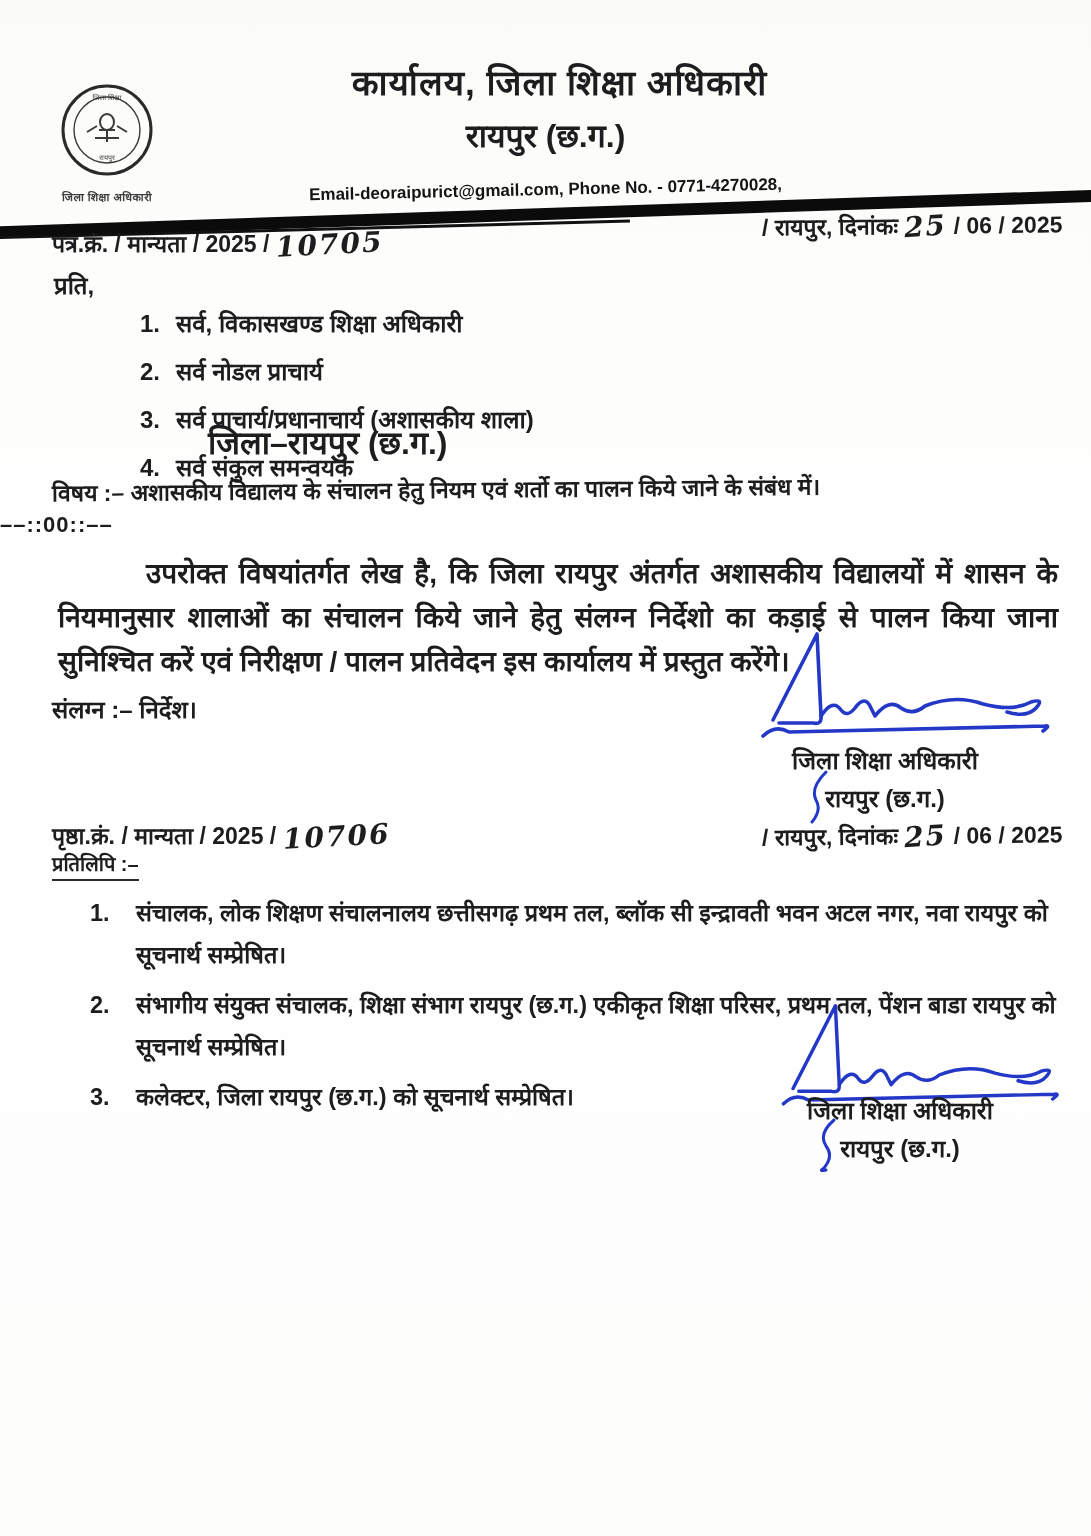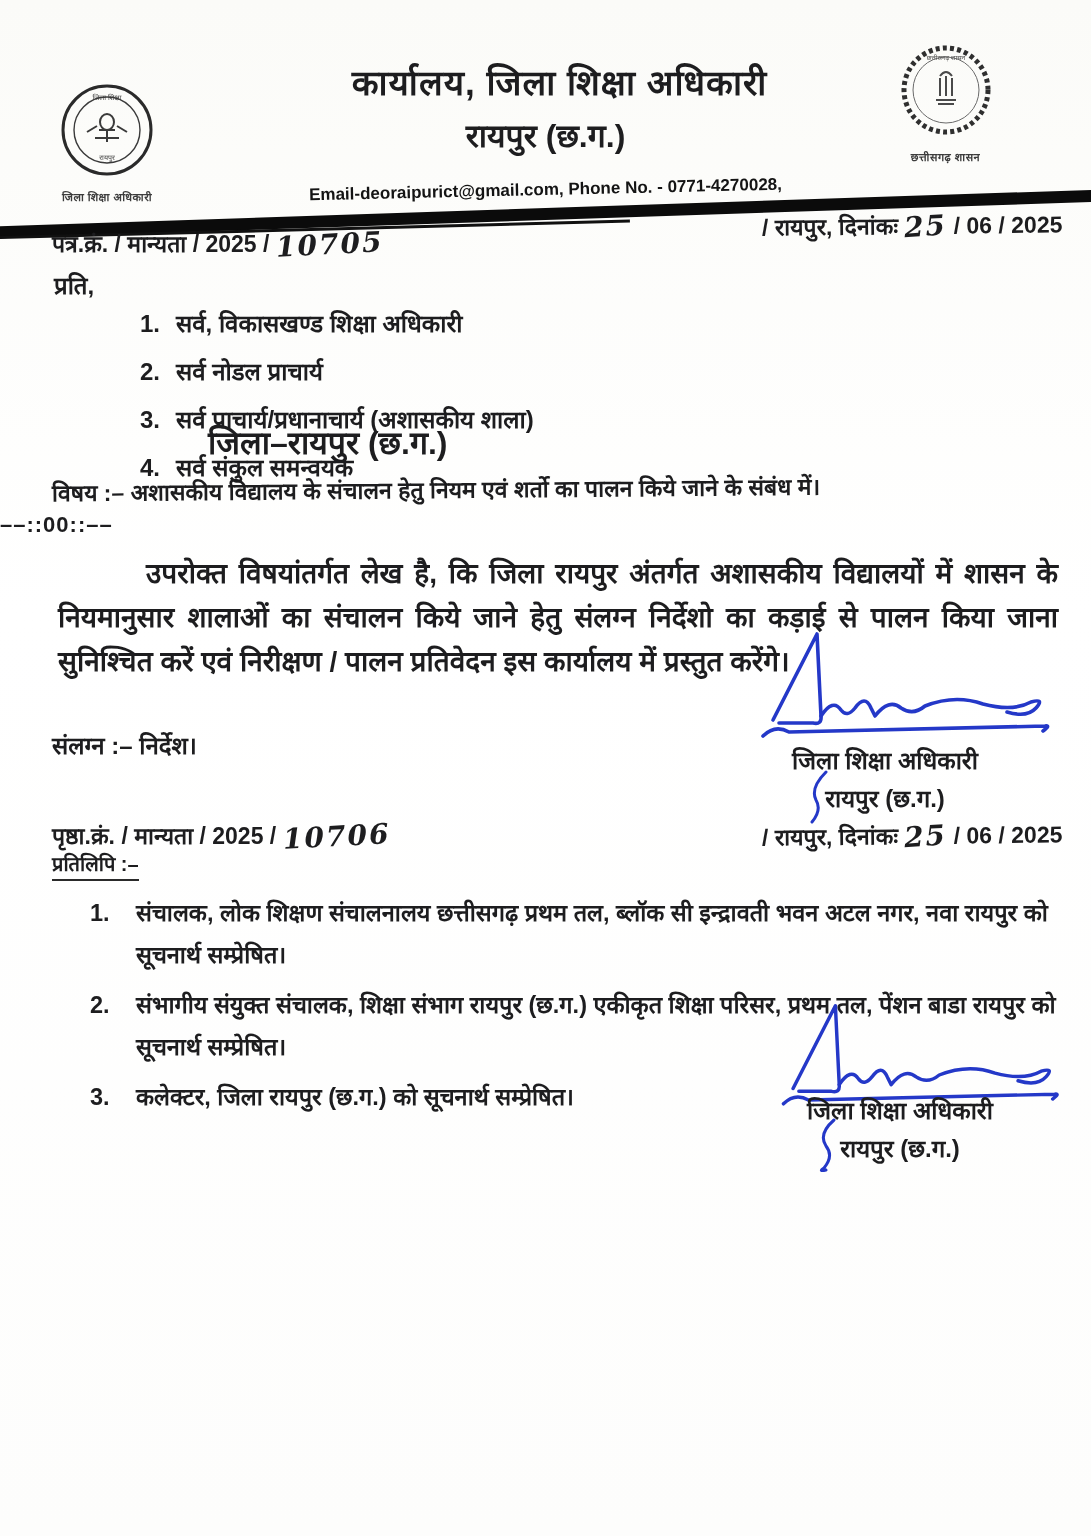--- a/index.html
+++ b/index.html
@@ -48,21 +48,21 @@
   .recipients{position:absolute;left:140px;top:300px;font-size:24px;font-weight:bold;line-height:48px;}
   .recipients .num{display:inline-block;width:36px;}
   .recipients-footer{position:absolute;left:208px;top:420px;font-size:32px;font-weight:bold;}
   
   .subject{position:absolute;left:52px;top:472px;width:1000px;font-size:23px;font-weight:bold;transform:rotate(-.5deg);}
   .separator{position:absolute;left:0;top:512px;width:100%;font-size:22px;font-weight:bold;letter-spacing:1px;}
   .body-par{
     position:absolute;left:50px;top:552px;width:1000px;
     font-size:28px;font-weight:bold;line-height:44px;text-align:justify;text-indent:88px;margin-left:8px;
   }
-  .enclosure{position:absolute;left:52px;top:728px;font-size:24px;font-weight:bold;}
+  .enclosure{position:absolute;left:52px;top:692px;font-size:24px;font-weight:bold;}
   
   .sig1{position:absolute;left:755px;top:628px;}
   .sig2{position:absolute;left:775px;top:1000px;}
   .sig-block{position:absolute;text-align:center;font-size:24px;font-weight:bold;line-height:38px;}
   .sig-block-1{left:740px;top:742px;width:290px;}
   .sig-block-2{left:760px;top:1092px;width:280px;}
   .sig-mark{position:absolute;width:40px;height:56px;}
   
   .copy-label{position:absolute;left:52px;top:850px;font-size:20px;font-weight:bold;border-bottom:2px solid #2a2a2a;padding-bottom:2px;}
   .copies{position:absolute;left:90px;top:892px;width:980px;font-size:23.5px;font-weight:bold;line-height:42px;}
@@ -86,35 +86,20 @@
         <path d="M30,50 L40,44 M70,50 L60,44"></path>
       </g>
       <g fill="#3a3a3a" font-size="7" text-anchor="middle">
         <text x="50" y="18">जिला शिक्षा</text>
         <text x="50" y="78">रायपुर</text>
       </g>
     </svg>
     <div class="logo-caption">जिला शिक्षा अधिकारी</div>
   </div>
 
-  <div class="logo-right">
-    <svg width="100" height="100" viewBox="0 0 100 100">
-      <circle cx="50" cy="48" r="42" fill="none" stroke="#2f2f2f" stroke-width="5" stroke-dasharray="4 3.2"></circle>
-      <circle cx="50" cy="48" r="33" fill="none" stroke="#6a6a6a" stroke-width="1"></circle>
-      <g stroke="#4a4a4a" stroke-width="2" fill="none">
-        <path d="M44,34 Q50,26 56,34"></path>
-        <path d="M44,36 L44,54 M50,34 L50,54 M56,36 L56,54"></path>
-        <path d="M40,58 L60,58 M42,62 L58,62"></path>
-      </g>
-      <g fill="#4a4a4a" font-size="6.5" text-anchor="middle">
-        <text x="50" y="18">छत्तीसगढ़ शासन</text>
-      </g>
-    </svg>
-    <div class="logo-caption">छत्तीसगढ़ शासन</div>
-  </div>
 
   <div class="title-wrap">
     <div class="title-l1">कार्यालय, जिला शिक्षा अधिकारी</div>
     <div class="title-l2">रायपुर (छ.ग.)</div>
   </div>
 
   <div class="contact-line">Email-deoraipurict@gmail.com, Phone No. - 0771-4270028,</div>
   <div class="black-bar"></div>
   <div class="thin-line"></div>
 

